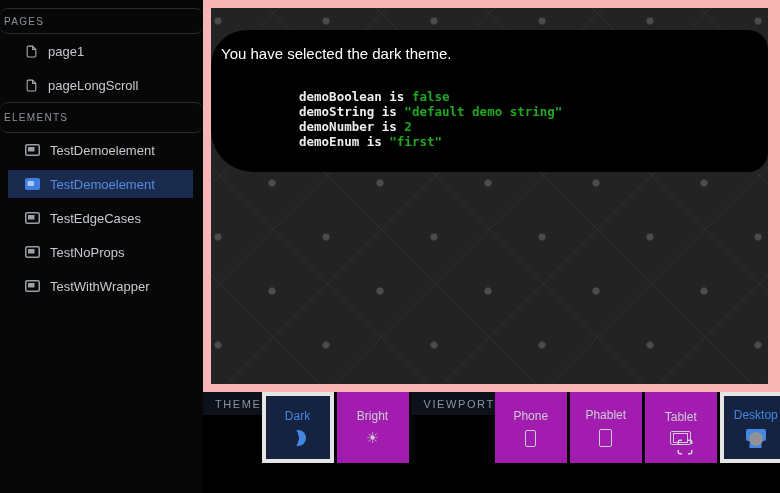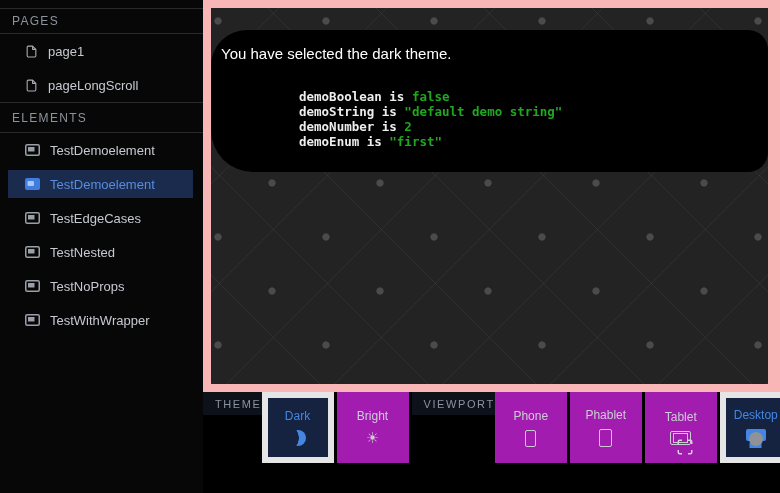--- a/index.html
+++ b/index.html
@@ -8,22 +8,22 @@
     background:#000;
     font-family:"Liberation Sans","DejaVu Sans",sans-serif;
     -webkit-font-smoothing:antialiased;
   }
 
   
   .sidebar { position:absolute; left:0; top:0; width:203px; height:493px; background:#070707; }
   .sb-top { height:8px; }
   .sb-header {
     box-sizing:border-box; height:26px; display:flex; align-items:center;
-    padding-left:12px; border-top:1px solid #2a2a2a; border-bottom:1px solid #2a2a2a;
-    color:#8d939c; font-size:12px; letter-spacing:1.3px;
+    padding-left:4px; border-top:1px solid #2a2a2a; border-bottom:1px solid #2a2a2a;
+    color:#8d939c; font-size:10px; letter-spacing:1.3px;border-radius:8px;
   }
   .sb-header.s1 { height:31px; }
   .sb-item {
     box-sizing:border-box; height:34px; display:flex; align-items:center; gap:10px;
     padding-left:25px; color:#c6cad0; font-size:13px; cursor:pointer; white-space:nowrap;
   }
   .sb-item.selected {
     height:28px; margin:3px 10px 3px 8px; padding-left:17px;
     background:#1b2b4d; border-radius:0; color:#578ce0;
   }
@@ -71,21 +71,21 @@
     box-sizing:border-box; height:23px; margin-bottom:1px; background:#0d111a;
     display:flex; align-items:center; padding-left:12px;
     color:#8b93a0; font-size:11px; letter-spacing:1.6px;
   }
   .tb-row { display:flex; gap:3px; }
   .tb-btn {
     box-sizing:border-box; width:72px; height:71px; background:#a21caf;
     display:flex; flex-direction:column; align-items:center; justify-content:center; gap:7px;
     color:#caced4; font-size:12px; cursor:pointer;
   }
-  .tb-btn.selected { background:#152340; border:6px solid #e5e5e5; color:#4486e2; }
+  .tb-btn.selected { background:#152340; border:4px solid #e5e5e5; color:#4486e2; }
 
   
   .moon-icon { width:16px; height:16px; border-radius:50%;
     background:radial-gradient(circle 14px at -5px 8px, rgba(0,0,0,0) 0 13.5px, #4486e2 14px); }
   .sun-icon { font-family:"DejaVu Sans",sans-serif; font-size:15px; line-height:16px; color:#c9ccd1; }
   .phone-icon { box-sizing:border-box; width:11px; height:17px; border:1.5px solid #c9ccd1; border-radius:2px; }
   .phablet-icon { box-sizing:border-box; width:13px; height:18px; border:1.5px solid #c9ccd1; border-radius:2px; }
   .tablet-icon { box-sizing:border-box; position:relative; width:21px; height:14px; border:1.5px solid #c9ccd1; border-radius:2px; }
   .tablet-icon::after { content:""; position:absolute; left:2px; right:2px; top:1px; bottom:1px; border:1px solid #c9ccd1; }
   .desktop-icon { position:relative; width:20px; height:18px; }
@@ -147,29 +147,20 @@
         </span>
         <span>TestEdgeCases</span>
       </div>
       <div class="sb-item">
         <span class="ic">
           <svg width="15" height="12" viewBox="0 0 15 12">
             <rect x="0.75" y="0.75" width="13.5" height="10.5" rx="1.5" fill="none" stroke="#9ba0a8" stroke-width="1.5"></rect>
             <rect x="3" y="3" width="6.5" height="4.5" fill="#9ba0a8"></rect>
           </svg>
         </span>
-        <span>TestNested</span>
-      </div>
-      <div class="sb-item">
-        <span class="ic">
-          <svg width="15" height="12" viewBox="0 0 15 12">
-            <rect x="0.75" y="0.75" width="13.5" height="10.5" rx="1.5" fill="none" stroke="#9ba0a8" stroke-width="1.5"></rect>
-            <rect x="3" y="3" width="6.5" height="4.5" fill="#9ba0a8"></rect>
-          </svg>
-        </span>
         <span>TestNoProps</span>
       </div>
       <div class="sb-item">
         <span class="ic">
           <svg width="15" height="12" viewBox="0 0 15 12">
             <rect x="0.75" y="0.75" width="13.5" height="10.5" rx="1.5" fill="none" stroke="#9ba0a8" stroke-width="1.5"></rect>
             <rect x="3" y="3" width="6.5" height="4.5" fill="#9ba0a8"></rect>
           </svg>
         </span>
         <span>TestWithWrapper</span>

